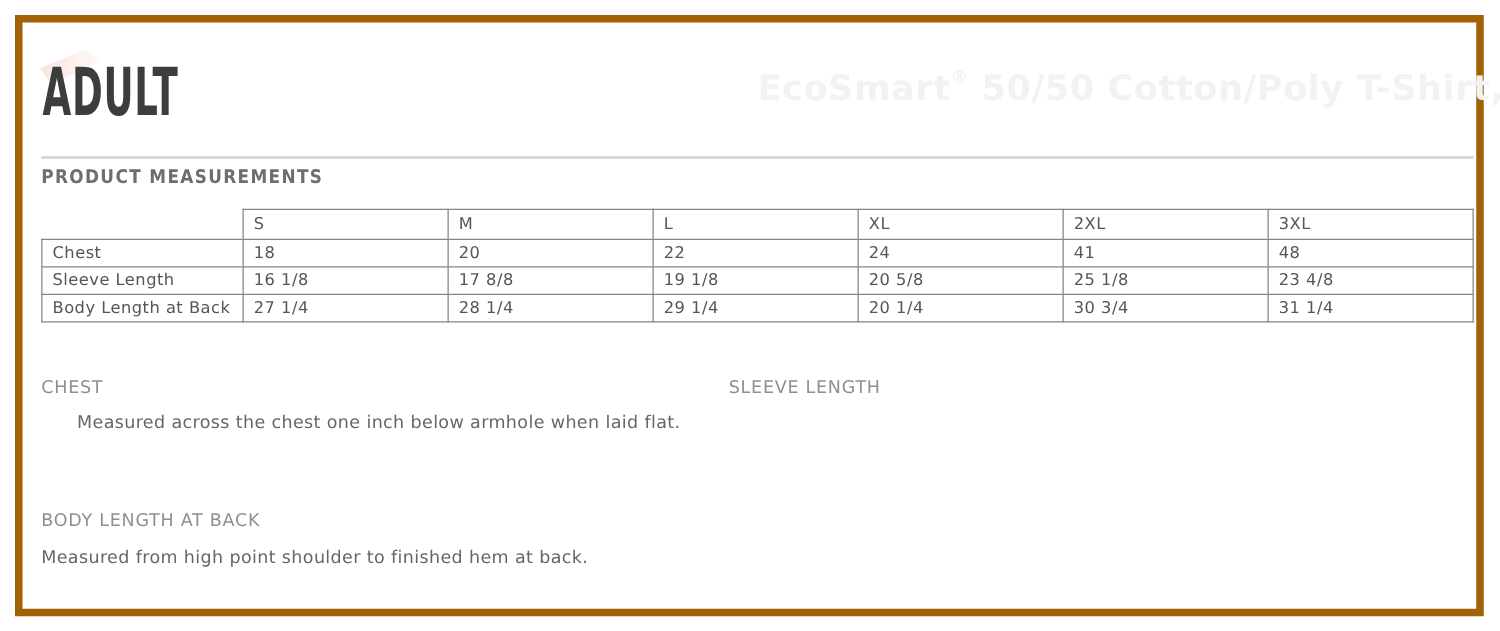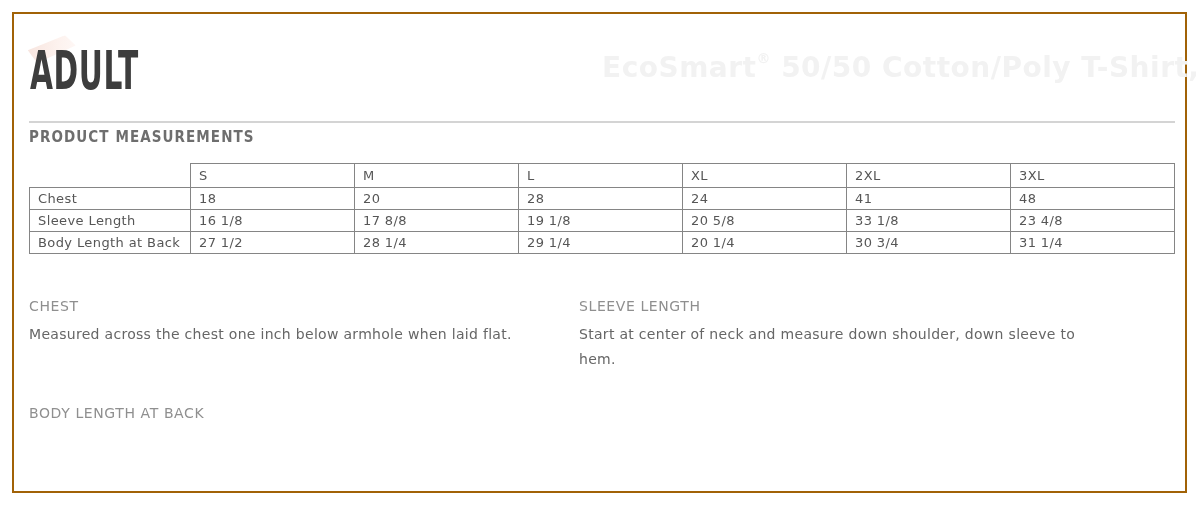--- a/index.html
+++ b/index.html
@@ -1,20 +1,20 @@
 <!DOCTYPE html>
 <html><head>
 <meta charset="utf-8">
 <style>
   * { margin:0; padding:0; box-sizing:border-box; }
   html,body { background:#ffffff; width:1200px; height:505px; overflow:hidden;
               font-family:"DejaVu Sans","Liberation Sans",sans-serif; }
   .page {
     position:absolute; left:12px; top:12px; width:1175px; height:481px;
-    border:2px solid #a16207; background:#ffffff;
+    border:6px solid #a16207; background:#ffffff;
   }
   .smudge {
     position:absolute; left:14px; top:24px; width:48px; height:22px;
     background:linear-gradient(105deg,#f7e4de 0%,#fdf2ee 60%,#fef8f6 100%);
     transform:rotate(-11deg);
     clip-path:polygon(0% 35%, 82% 0%, 100% 55%, 14% 100%);
   }
   .adult-heading {
     position:absolute; left:16px; top:30px;
     font-size:53px; font-weight:bold; color:#3d3d3d; line-height:1;
@@ -52,21 +52,21 @@
   .size-chart tr.hdr th { height:24px; }
   .term {
     position:absolute; font-size:14px; color:#8f8f8f; letter-spacing:0.6px;
     white-space:nowrap;
   }
   .desc {
     position:absolute; font-size:14px; color:#666666; letter-spacing:0.3px;
     line-height:25px;
   }
   .t-chest { left:15px; top:284px; }
-  .d-chest { left:15px; top:308px; width:540px; }
+  .d-chest { left:15px; top:308px; width:540px;text-align:center; }
   .t-sleeve { left:565px; top:284px; }
   .d-sleeve { left:565px; top:308px; width:512px; }
   .t-body { left:15px; top:391px; }
   .d-body { left:15px; top:416px; width:540px; }
 </style>
 </head>
 <body>
 
 <div class="page">
 
@@ -99,47 +99,47 @@
         <th>XL</th>
         <th>2XL</th>
         <th>3XL</th>
       </tr>
     </thead>
     <tbody>
       <tr>
         <td>Chest</td>
         <td>18</td>
         <td>20</td>
-        <td>28</td>
+        <td>22</td>
         <td>24</td>
         <td>41</td>
         <td>48</td>
       </tr>
       <tr>
         <td>Sleeve Length</td>
         <td>16 1/8</td>
         <td>17 8/8</td>
         <td>19 1/8</td>
         <td>20 5/8</td>
-        <td>33 1/8</td>
+        <td>25 1/8</td>
         <td>23 4/8</td>
       </tr>
       <tr>
         <td>Body Length at Back</td>
-        <td>27 1/2</td>
+        <td>27 1/4</td>
         <td>28 1/4</td>
         <td>29 1/4</td>
         <td>20 1/4</td>
         <td>30 3/4</td>
         <td>31 1/4</td>
       </tr>
     </tbody>
   </table>
 
   <div class="term t-chest">CHEST</div>
   <div class="desc d-chest">Measured across the chest one inch below armhole when laid flat.</div>
 
   <div class="term t-sleeve">SLEEVE LENGTH</div>
-  <div class="desc d-sleeve">Start at center of neck and measure down shoulder, down sleeve to hem.</div>
 
   <div class="term t-body">BODY LENGTH AT BACK</div>
+  <div class="desc d-body">Measured from high point shoulder to finished hem at back.</div>
 
 </div>
 
 </body></html>

